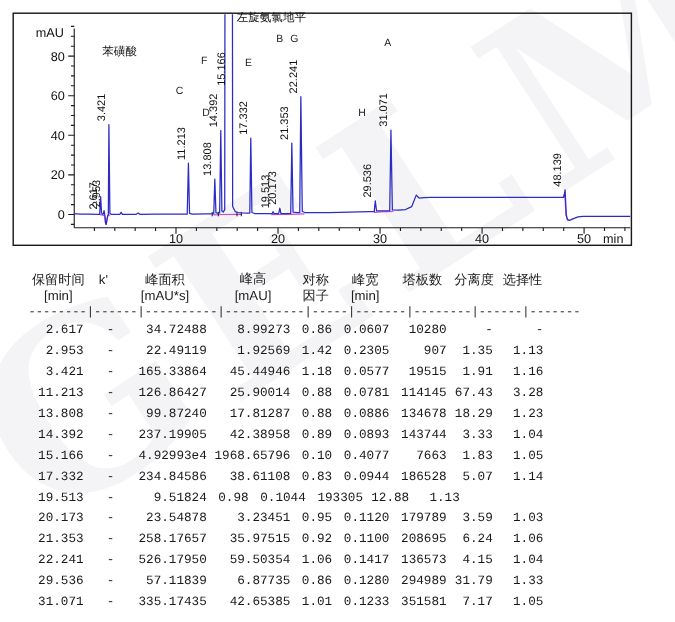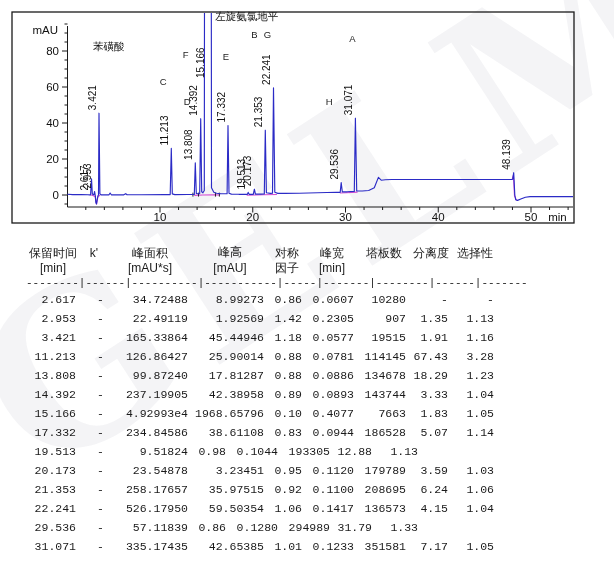--- a/index.html
+++ b/index.html
@@ -291,20 +291,21 @@
           <div class="cell" style="width: 38px;">1.06</div>
           <div class="cell" style="width: 52px;">0.1417</div>
           <div class="cell" style="width: 52px;">136573</div>
           <div class="cell" style="width: 42px;">4.15</div>
           <div class="cell" style="width: 46px;">1.04</div>
         </div>
         <div class="trow">
           <div class="cell" style="width: 54px;">29.536</div>
           <div class="cell" style="width: 28px;">-</div>
           <div class="cell" style="width: 84px;">57.11839</div>
+          <div class="cell" style="width: 76px;">6.87735</div>
           <div class="cell" style="width: 38px;">0.86</div>
           <div class="cell" style="width: 52px;">0.1280</div>
           <div class="cell" style="width: 52px;">294989</div>
           <div class="cell" style="width: 42px;">31.79</div>
           <div class="cell" style="width: 46px;">1.33</div>
         </div>
         <div class="trow">
           <div class="cell" style="width: 54px;">31.071</div>
           <div class="cell" style="width: 28px;">-</div>
           <div class="cell" style="width: 84px;">335.17435</div>

